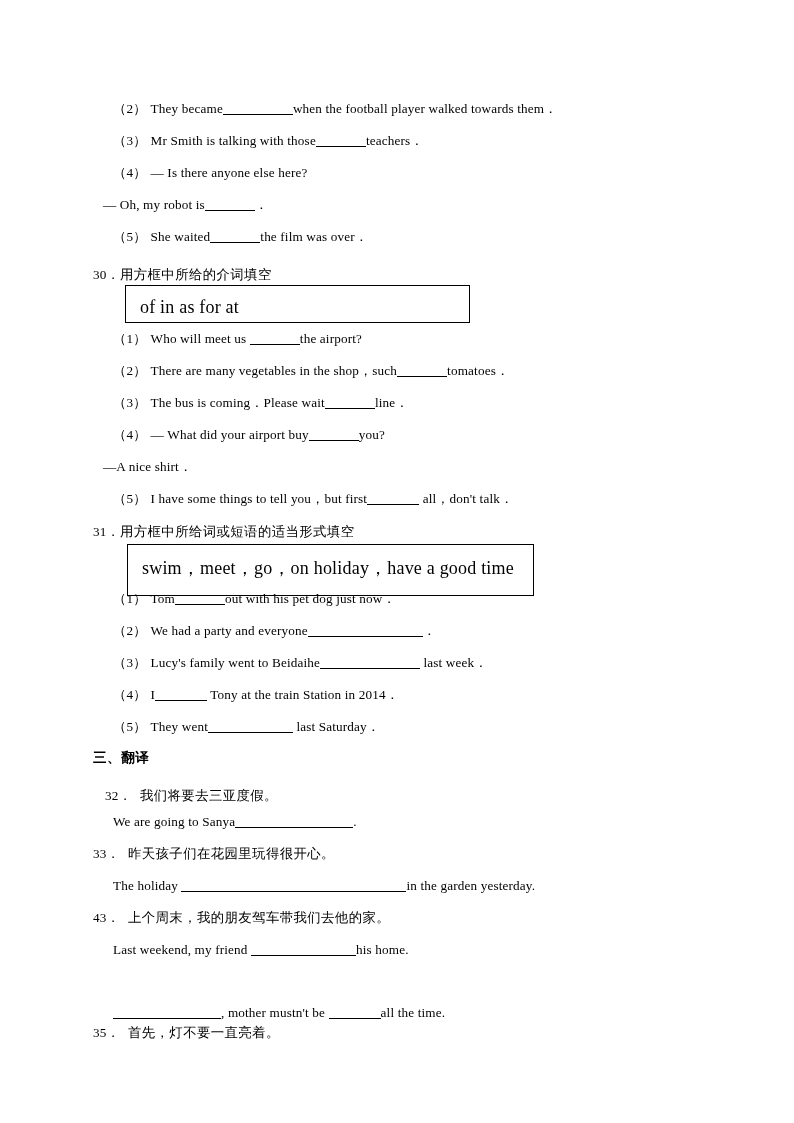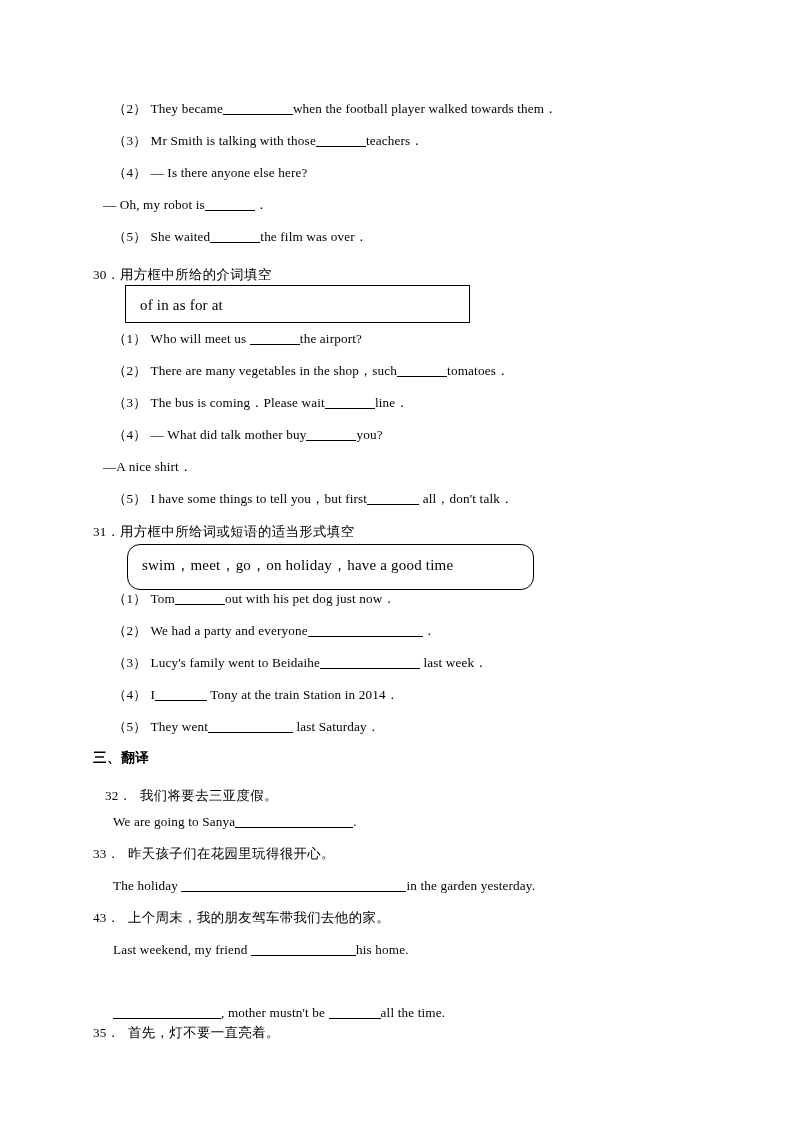--- a/index.html
+++ b/index.html
@@ -58,21 +58,21 @@
   .wordbox {
     position: absolute;
     border: 1px solid #000;
     box-sizing: border-box;
     background: #fff;
   }
   .wordbox .inner {
     position: absolute;
     white-space: nowrap;
     font-family: "Liberation Serif", "DejaVu Serif", serif;
-    font-size: 15px;
+    font-size: 18px;
     letter-spacing: 0.2px;
   }
 </style>
 </head>
 <body>
 
 <div class="page">
 
   <div class="line" style="left:113px; top:100px;">
     <span class="num">（2）</span><span class="sp" style="width:4px"></span><span>They became</span><span class="blank" style="width:70px"></span><span>when the football player walked towards them．</span>
@@ -108,36 +108,36 @@
 
   <div class="line" style="left:113px; top:362px;">
     <span class="num">（2）</span><span class="sp" style="width:4px"></span><span>There are many vegetables in the shop，such</span><span class="blank" style="width:50px"></span><span>tomatoes．</span>
   </div>
 
   <div class="line" style="left:113px; top:394px;">
     <span class="num">（3）</span><span class="sp" style="width:4px"></span><span>The bus is coming．Please wait</span><span class="blank" style="width:50px"></span><span>line．</span>
   </div>
 
   <div class="line" style="left:113px; top:426px;">
-    <span class="num">（4）</span><span class="sp" style="width:4px"></span><span>— What did talk mother buy</span><span class="blank" style="width:50px"></span><span>you?</span>
+    <span class="num">（4）</span><span class="sp" style="width:4px"></span><span>— What did your airport buy</span><span class="blank" style="width:50px"></span><span>you?</span>
   </div>
 
   <div class="line" style="left:103px; top:458px;">
     <span>—A nice shirt．</span>
   </div>
 
   <div class="line" style="left:113px; top:490px;">
     <span class="num">（5）</span><span class="sp" style="width:4px"></span><span>I have some things to tell you，but first</span><span class="blank" style="width:52px"></span><span>  all，don't talk．</span>
   </div>
 
   <div class="line" style="left:93px; top:523px;">
     <span class="num">31．</span><span class="cn">用方框中所给词或短语的适当形式填空</span>
   </div>
 
-  <div class="wordbox" style="left:127px; top:544px; width:407px; height:46px;border-radius:13px;">
+  <div class="wordbox" style="left:127px; top:544px; width:407px; height:52px;">
     <div class="inner" style="left:14px; top:11px;">swim，meet，go，on holiday，have a good time</div>
   </div>
 
   <div class="line" style="left:113px; top:590px;">
     <span class="num">（1）</span><span class="sp" style="width:4px"></span><span>Tom</span><span class="blank" style="width:50px"></span><span>out with his pet dog just now．</span>
   </div>
 
   <div class="line" style="left:113px; top:622px;">
     <span class="num">（2）</span><span class="sp" style="width:4px"></span><span>We had a party and everyone</span><span class="blank" style="width:115px"></span><span>．</span>
   </div>

